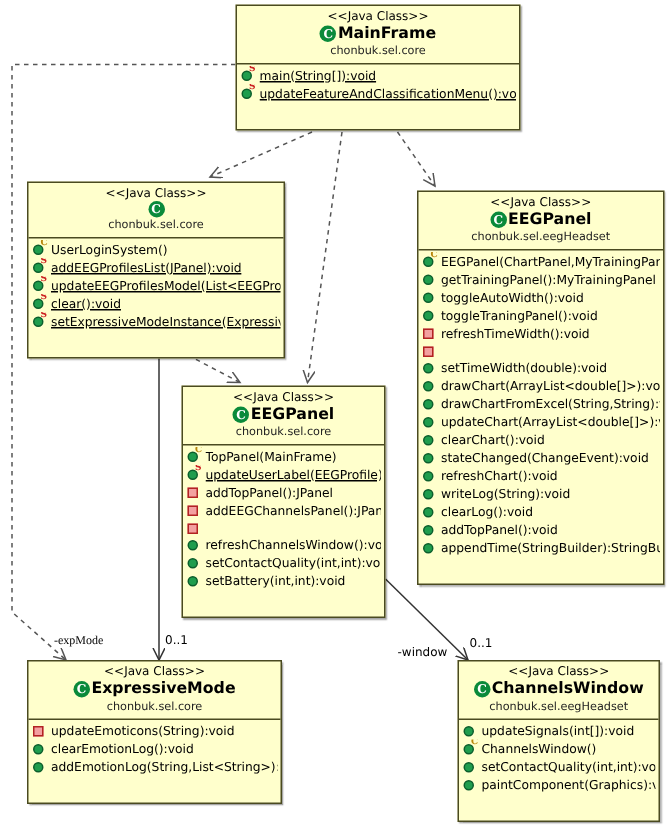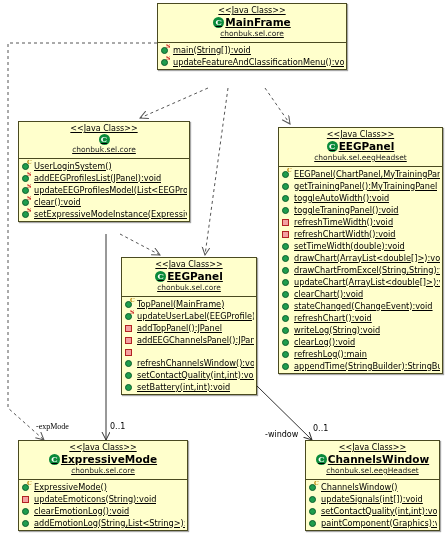--- a/index.html
+++ b/index.html
@@ -26,21 +26,20 @@
     width: 446px;
     height: 550px;
     pointer-events: none;
   }
   .uml-class {
     position: absolute;
     box-sizing: border-box;
     background: #ffffcc;
     border: 1px solid #4a4a20;
     box-shadow: 1px 1px 1px rgba(0,0,0,0.35);
-    text-decoration: underline;
   }
   .uml-header {
     box-sizing: border-box;
     padding: 2px 3px 3px 3px;
     text-align: center;
     border-bottom: 1px solid #4a4a20;
   }
   .stereotype {
     font-size: 8px;
     color: #000;
@@ -72,21 +71,21 @@
     font-family: "DejaVu Serif", "Liberation Serif", serif;
     flex: 0 0 auto;
   }
   .package {
     font-size: 7.5px;
     color: #222;
     line-height: 10px;
     white-space: nowrap;
   }
   .members {
-    padding: 1px 0 1px 0;
+    padding: 1px 0 18px 0;
   }
   .member {
     display: flex;
     align-items: center;
     font-size: 8.2px;
     line-height: 11px;
     color: #000;
     padding: 0.5px 2px 0.5px 3px;
     white-space: nowrap;
     overflow: hidden;
@@ -279,21 +278,20 @@
       <div class="member">
         <span class="m-icon priv">
             <span class="glyph"></span>
           </span>
         <span class="m-label">refreshTimeWidth():void</span>
       </div>
       <div class="member">
         <span class="m-icon priv">
             <span class="glyph"></span>
           </span>
-        <span class="m-label">refreshChartWidth():void</span>
       </div>
       <div class="member">
         <span class="m-icon pub">
             <span class="glyph"></span>
           </span>
         <span class="m-label">setTimeWidth(double):void</span>
       </div>
       <div class="member">
         <span class="m-icon pub">
             <span class="glyph"></span>
@@ -339,21 +337,21 @@
       <div class="member">
         <span class="m-icon pub">
             <span class="glyph"></span>
           </span>
         <span class="m-label">clearLog():void</span>
       </div>
       <div class="member">
         <span class="m-icon pub">
             <span class="glyph"></span>
           </span>
-        <span class="m-label">refreshLog():main</span>
+        <span class="m-label">addTopPanel():void</span>
       </div>
       <div class="member">
         <span class="m-icon pub">
             <span class="glyph"></span>
           </span>
         <span class="m-label">appendTime(StringBuilder):StringBuilder</span>
       </div>
     </div>
   </div>
 
@@ -423,69 +421,62 @@
     <div class="uml-header">
       <div class="stereotype">&lt;&lt;Java Class&gt;&gt;</div>
       <div class="class-title">
         <span class="class-icon">C</span>
         <span>ExpressiveMode</span>
       </div>
       <div class="package">chonbuk.sel.core</div>
     </div>
     <div class="members">
       <div class="member">
+        <span class="m-icon priv">
+            <span class="glyph"></span>
+          </span>
+        <span class="m-label">updateEmoticons(String):void</span>
+      </div>
+      <div class="member">
+        <span class="m-icon pub">
+            <span class="glyph"></span>
+          </span>
+        <span class="m-label">clearEmotionLog():void</span>
+      </div>
+      <div class="member">
+        <span class="m-icon pub">
+            <span class="glyph"></span>
+          </span>
+        <span class="m-label">addEmotionLog(String,List&lt;String&gt;):void</span>
+      </div>
+    </div>
+  </div>
+
+  <div class="uml-class" style="left:305px; top:440px; width:135px;">
+    <div class="uml-header">
+      <div class="stereotype">&lt;&lt;Java Class&gt;&gt;</div>
+      <div class="class-title">
+        <span class="class-icon">C</span>
+        <span>ChannelsWindow</span>
+      </div>
+      <div class="package">chonbuk.sel.eegHeadset</div>
+    </div>
+    <div class="members">
+      <div class="member">
+        <span class="m-icon pub">
+            <span class="glyph"></span>
+          </span>
+        <span class="m-label">updateSignals(int[]):void</span>
+      </div>
+      <div class="member">
         <span class="m-icon pub">
             <span class="glyph"></span>
             <span class="badge c">C</span>
           </span>
-        <span class="m-label">ExpressiveMode()</span>
-      </div>
-      <div class="member">
-        <span class="m-icon priv">
-            <span class="glyph"></span>
-          </span>
-        <span class="m-label">updateEmoticons(String):void</span>
-      </div>
-      <div class="member">
-        <span class="m-icon pub">
-            <span class="glyph"></span>
-          </span>
-        <span class="m-label">clearEmotionLog():void</span>
-      </div>
-      <div class="member">
-        <span class="m-icon pub">
-            <span class="glyph"></span>
-          </span>
-        <span class="m-label">addEmotionLog(String,List&lt;String&gt;):void</span>
-      </div>
-    </div>
-  </div>
-
-  <div class="uml-class" style="left:305px; top:440px; width:135px;">
-    <div class="uml-header">
-      <div class="stereotype">&lt;&lt;Java Class&gt;&gt;</div>
-      <div class="class-title">
-        <span class="class-icon">C</span>
-        <span>ChannelsWindow</span>
-      </div>
-      <div class="package">chonbuk.sel.eegHeadset</div>
-    </div>
-    <div class="members">
-      <div class="member">
-        <span class="m-icon pub">
-            <span class="glyph"></span>
-            <span class="badge c">C</span>
-          </span>
         <span class="m-label">ChannelsWindow()</span>
-      </div>
-      <div class="member">
-        <span class="m-icon pub">
-            <span class="glyph"></span>
-          </span>
-        <span class="m-label">updateSignals(int[]):void</span>
       </div>
       <div class="member">
         <span class="m-icon pub">
             <span class="glyph"></span>
           </span>
         <span class="m-label">setContactQuality(int,int):void</span>
       </div>
       <div class="member">
         <span class="m-icon pub">
             <span class="glyph"></span>

